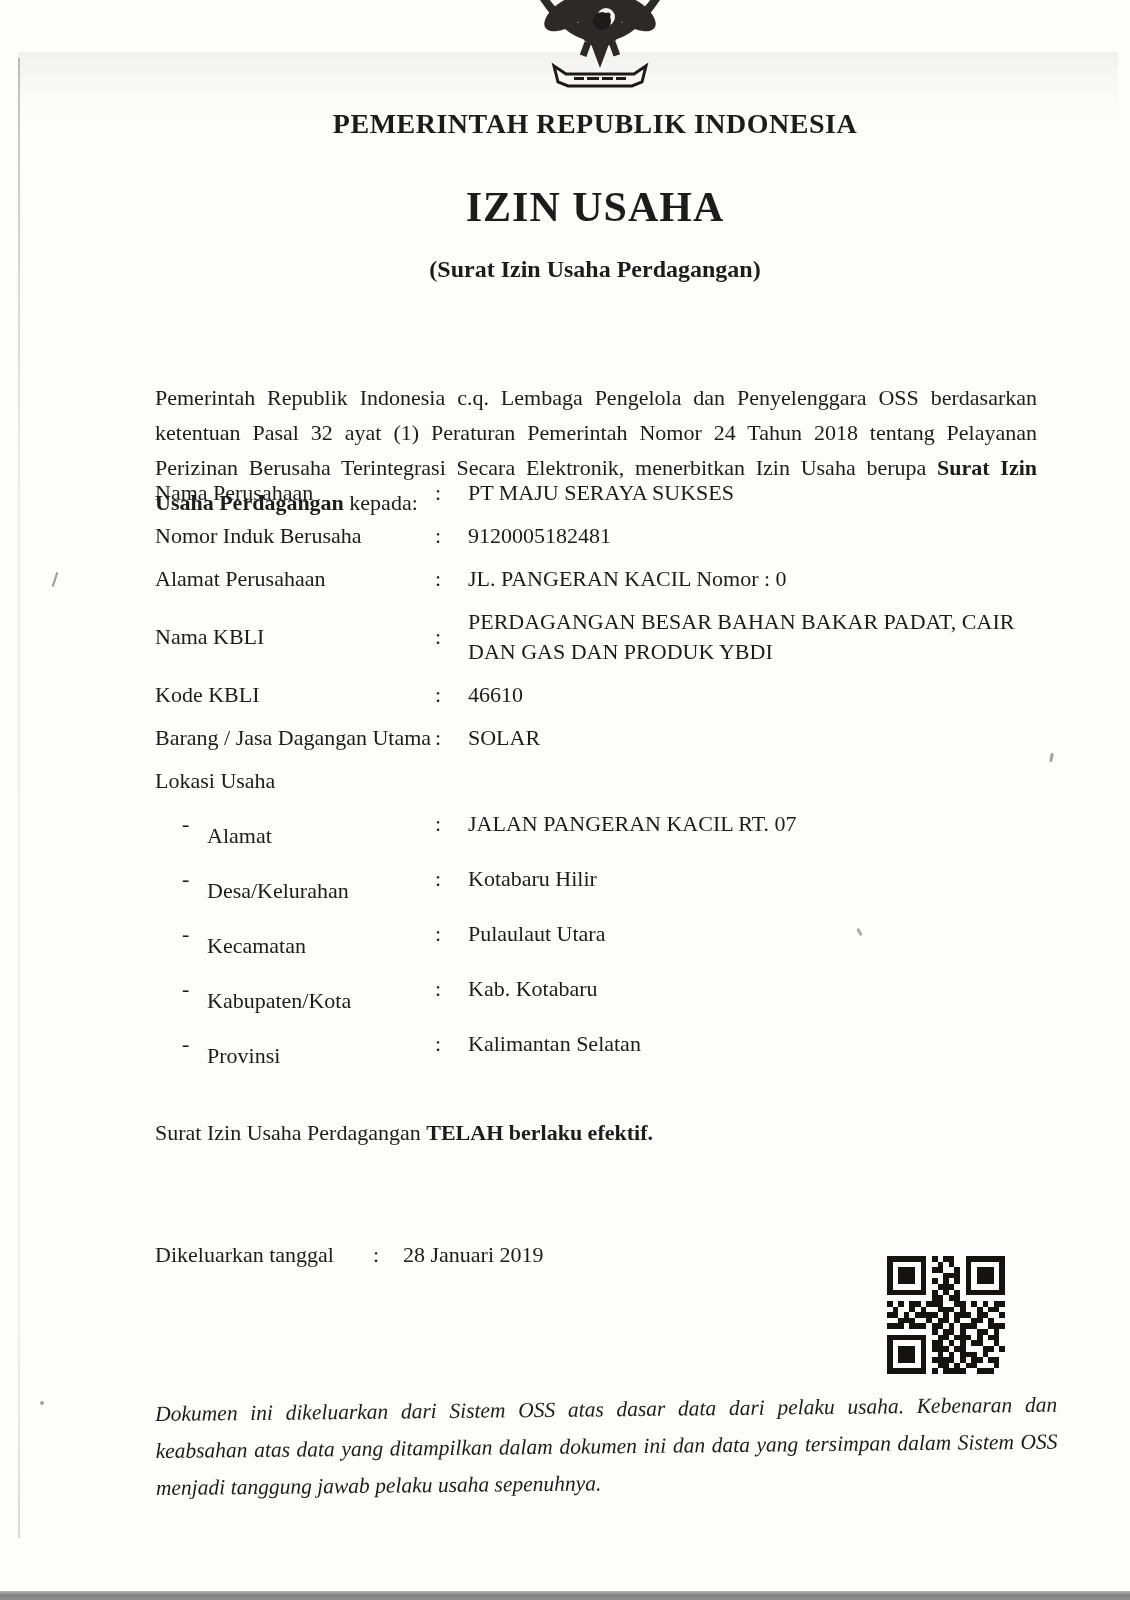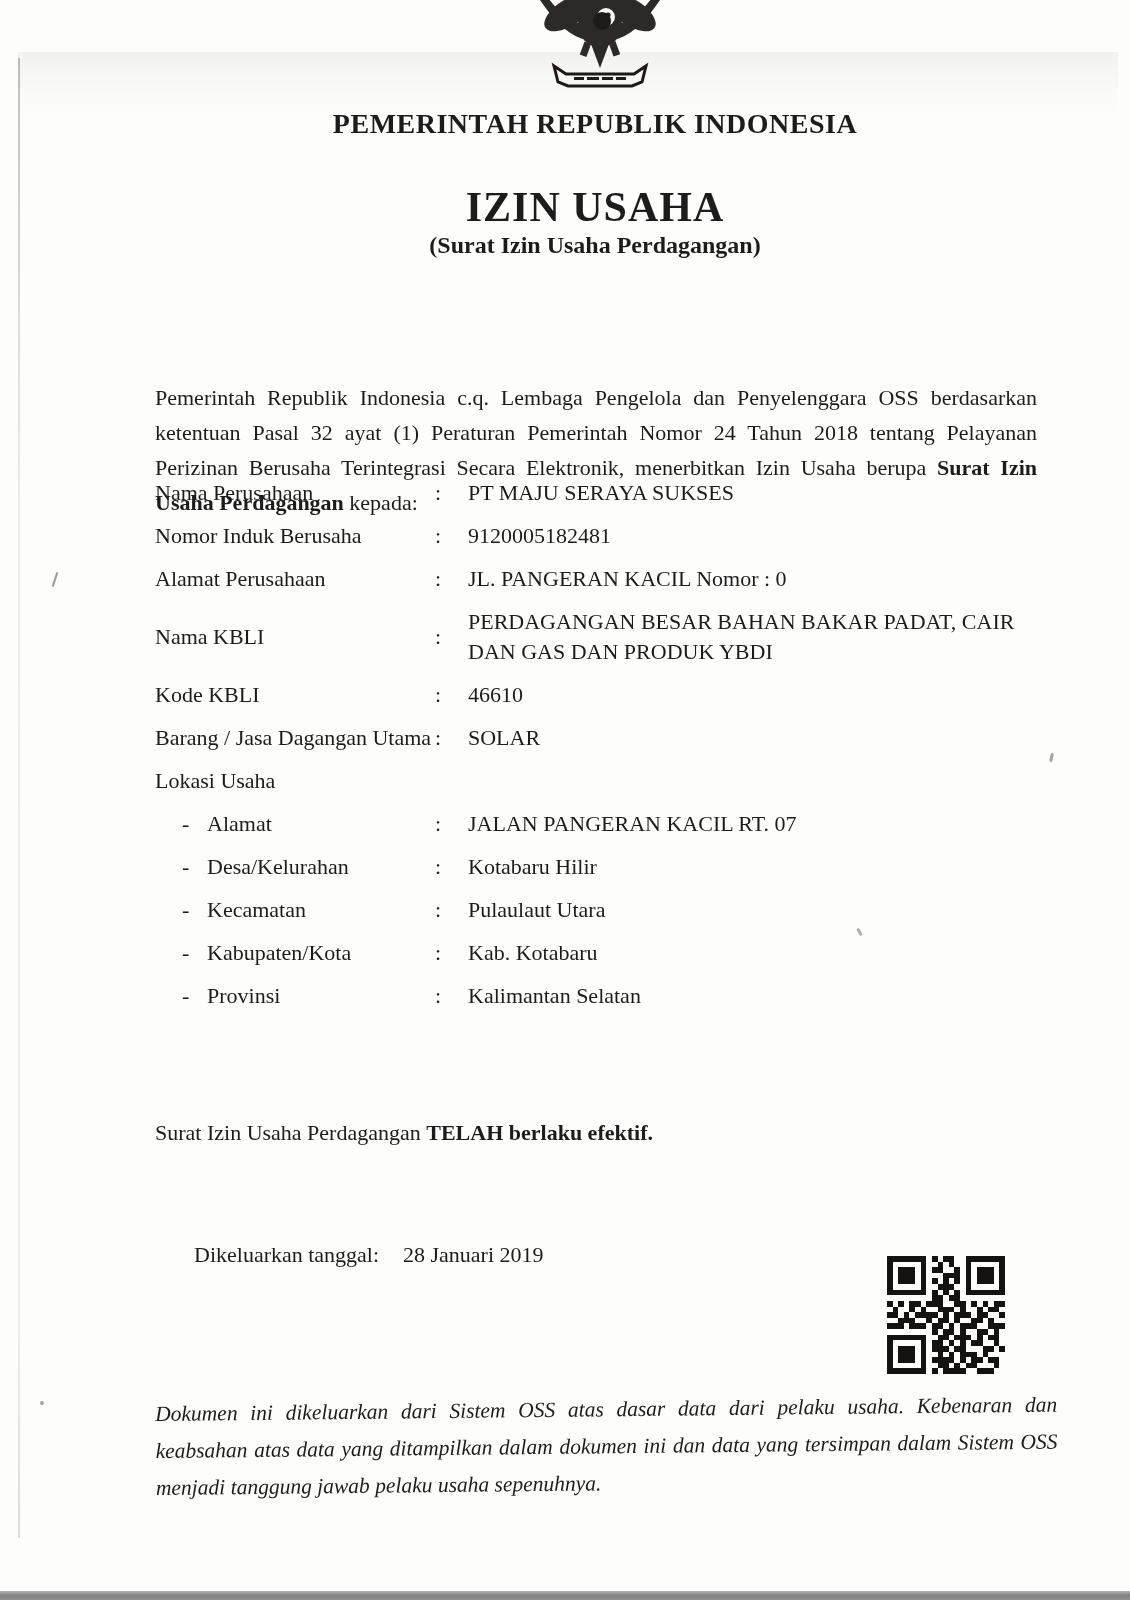--- a/index.html
+++ b/index.html
@@ -23,47 +23,47 @@
   .a2{left:1050px;top:753px;width:3px;height:9px;transform:rotate(12deg);opacity:.5;border-radius:2px;}
   .a3{left:858px;top:928px;width:3px;height:8px;transform:rotate(-30deg);opacity:.45;border-radius:2px;}
   .a4{left:40px;top:1401px;width:4px;height:4px;border-radius:50%;opacity:.5;}
 
   .emblem{position:absolute;left:538px;top:-14px;width:124px;height:118px;}
   .emblem svg{width:100%;height:100%;}
 
   .center-zone{position:absolute;left:60px;width:1070px;text-align:center;}
   .gov-title{top:108px;font-size:28px;font-weight:bold;letter-spacing:.5px;}
   .main-title{top:183px;font-size:42px;font-weight:bold;letter-spacing:1px;}
-  .sub-title{top:232px;font-size:24px;font-weight:bold;}
+  .sub-title{top:256px;font-size:24px;font-weight:bold;}
 
   .intro{position:absolute;left:155px;top:336px;width:882px;
     font-size:22px;line-height:35px;text-align:justify;margin-top:44px;}
   .intro b{font-weight:bold;}
 
   .fields{position:absolute;left:155px;top:478px;width:885px;font-size:22px;}
   .frow{display:flex;align-items:center;line-height:30px;margin-bottom:13px;}
   .frow .lbl{flex:0 0 280px;}
   .frow .sep{flex:0 0 33px;}
   .frow .val{flex:1;}
   .frow.kode{margin-top:6px;font-family:Liberation Serif, serif;}
   .loc-head{line-height:30px;margin:10px 0 13px 0;}
   .srow{display:flex;align-items:flex-start;line-height:30px;margin-bottom:13px;padding-left:27px;}
   .srow .dash{flex:0 0 25px;}
-  .srow .lbl{flex:0 0 228px;}
+  .srow .lbl{flex:0 0 228px;margin-top:12px;}
   .srow .sep{flex:0 0 33px;}
   .srow .val{flex:1;}
 
   .effective{position:absolute;left:155px;top:1115px;width:882px;
     font-size:22px;line-height:35px;}
   .effective .just{text-align:justify;}
   .effective b{font-weight:bold;margin-top:32px;}
 
   .issued{position:absolute;left:155px;top:1240px;width:600px;display:flex;
     font-size:22px;line-height:30px;}
-  .issued .lbl{flex:0 0 218px;text-align:right;}
+  .issued .lbl{flex:0 0 218px;}
   .issued .sep{flex:0 0 30px;}
 
   .qr{position:absolute;left:887px;top:1256px;width:118px;height:118px;}
   .qr svg{width:100%;height:100%;shape-rendering:crispEdges;}
 
   .disclaimer{position:absolute;left:155px;top:1396px;width:902px;
     font-size:21.5px;line-height:37px;font-style:italic;text-align:justify;
     transform:rotate(-0.6deg);transform-origin:left top;}
 </style>
 </head>

